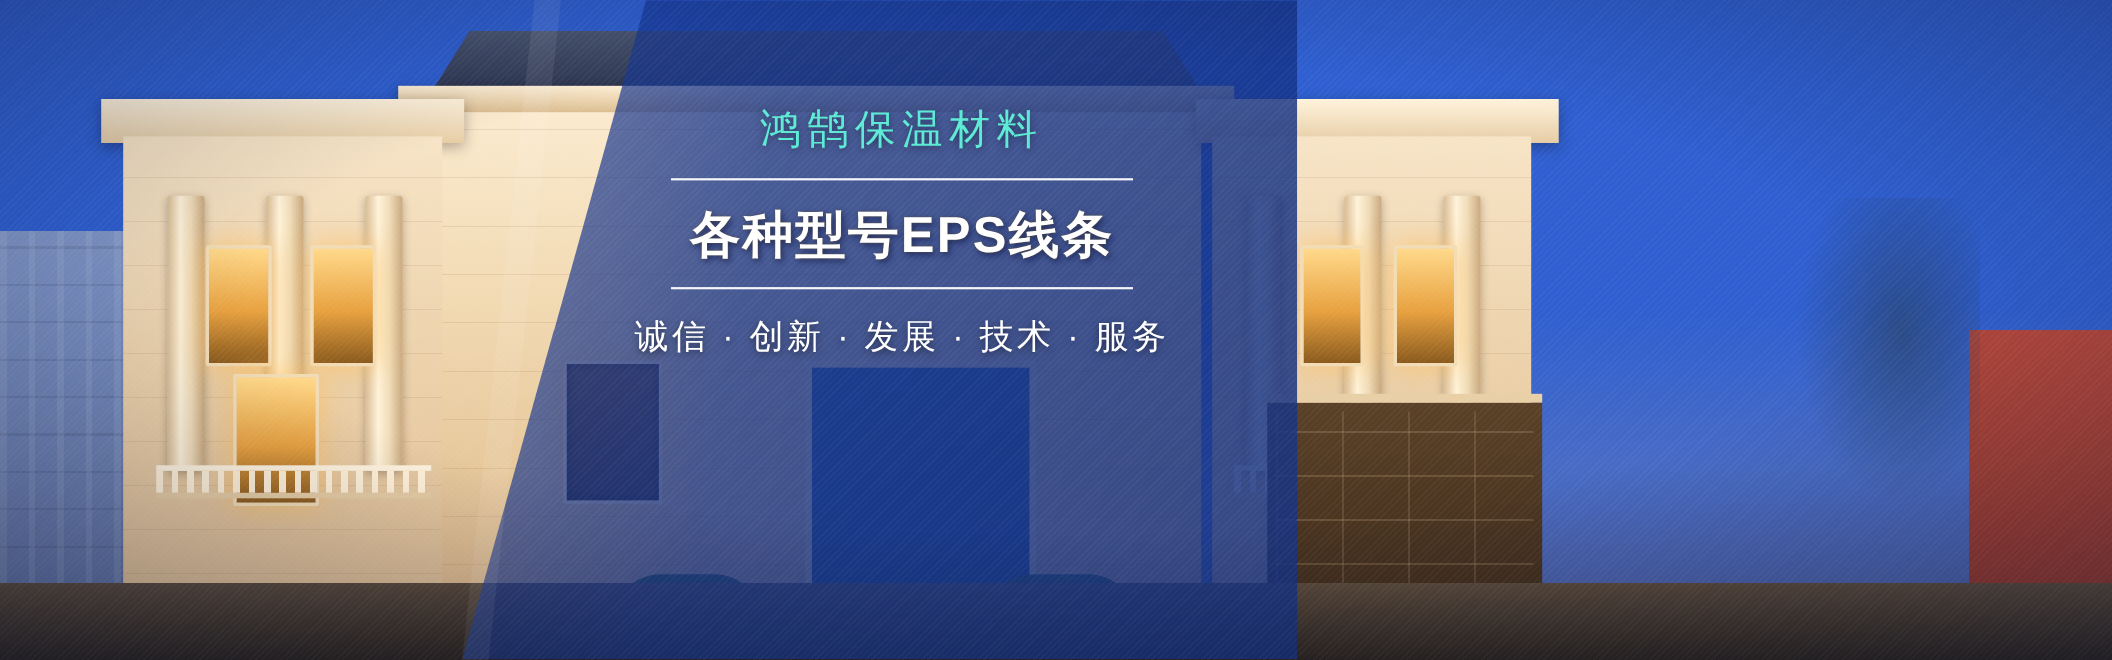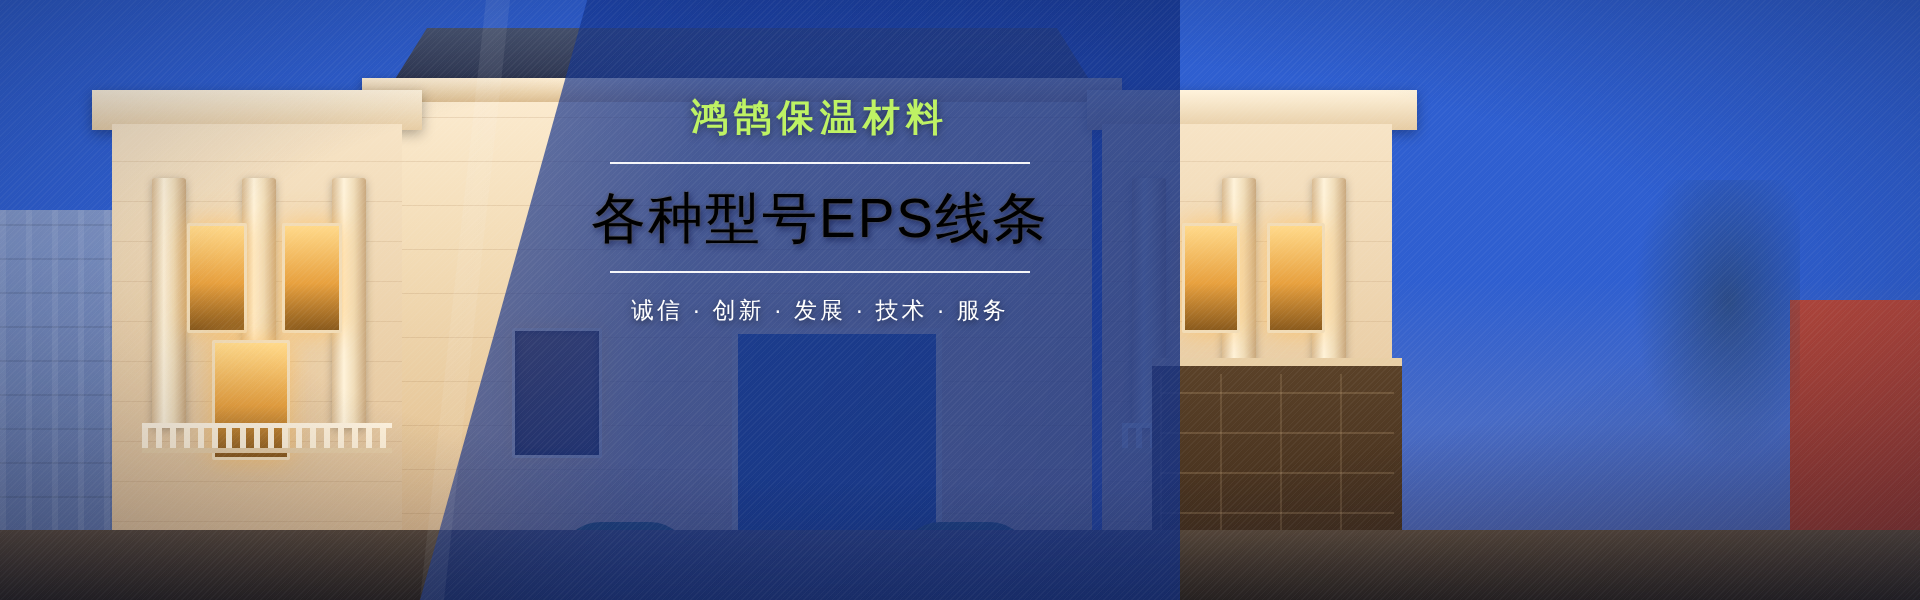--- a/index.html
+++ b/index.html
@@ -158,52 +158,52 @@
     clip-path:polygon(22% 0, 30% 0, 8% 100%, 0% 100%);
     background:linear-gradient(100deg,rgba(255,255,255,.10),rgba(255,255,255,0));
   }
 
   
   .content{
     position:absolute; left:560px; top:96px; width:520px;
     text-align:center;
   }
   .brand{
-    color:#bef264;
+    color:#5eead4;
     font-size:37px;
     letter-spacing:6px;
-    font-weight:700;
+    font-weight:400;
     text-shadow:0 2px 8px rgba(0,0,0,.45);
     line-height:1.2;
     white-space:nowrap;
   }
   .rule{
     height:2px; width:420px; margin:22px auto 0 auto;
     background:#ffffff; opacity:.95;
   }
   .rule.bottom{ margin:20px auto 0 auto; }
 
   .headline{
     margin-top:22px;
   }
   .headline .line{
-    color:#000000;
-    font-size:55px;
-    font-weight:normal;
+    color:#ffffff;
+    font-size:46px;
+    font-weight:bold;
     letter-spacing:2px;
     line-height:1.18;
     white-space:nowrap;
     text-shadow:
       0 0 2px rgba(120,90,0,.55),
       2px 3px 6px rgba(20,30,80,.75);
   }
   .tagline{
     margin-top:22px;
     color:#ffffff;
-    font-size:23px;
+    font-size:31px;
     letter-spacing:3px;
     white-space:nowrap;
     text-shadow:0 2px 7px rgba(0,0,0,.5);
   }
 </style>
 </head>
 <body>
 
 <div class="banner">
 

